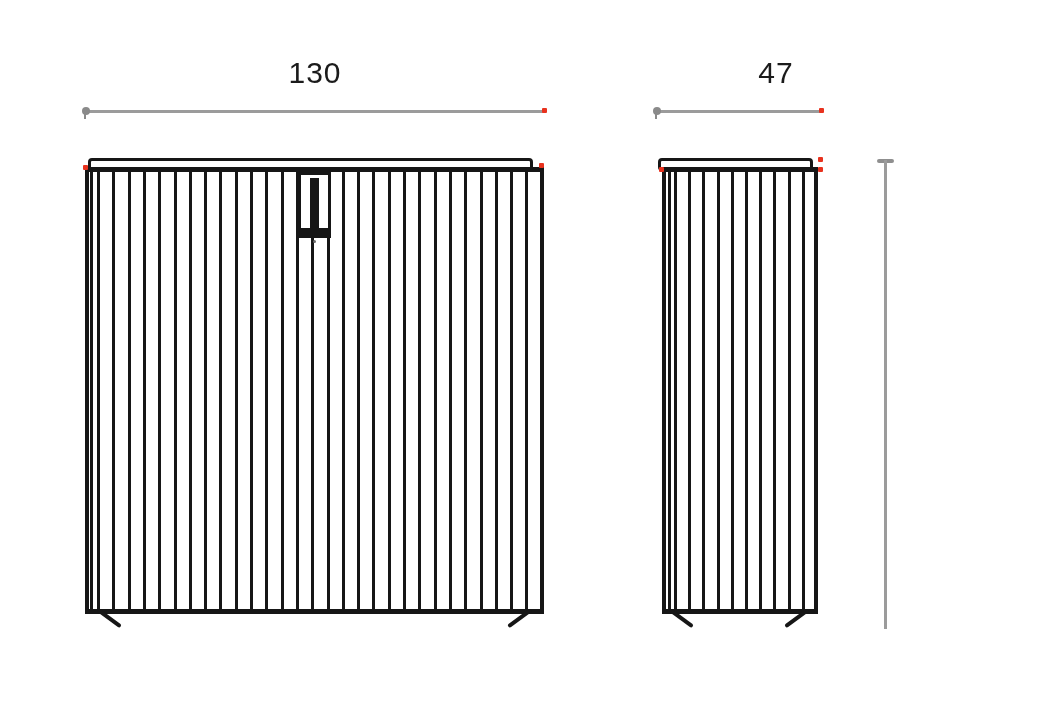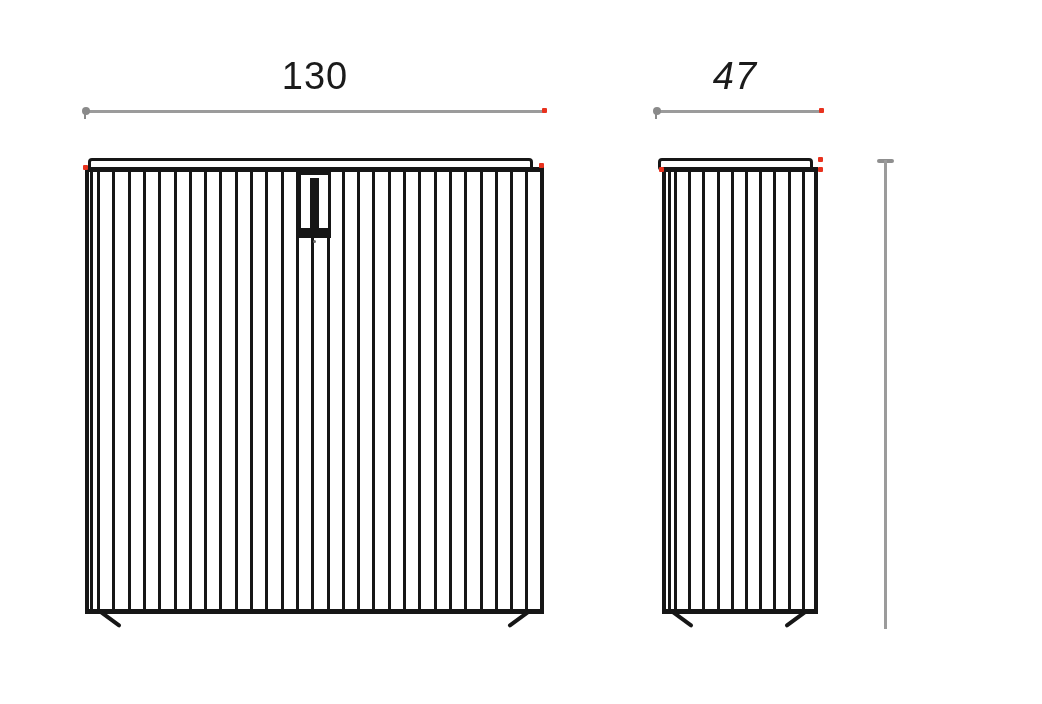--- a/index.html
+++ b/index.html
@@ -11,21 +11,21 @@
     font-family:"Liberation Sans", sans-serif;
   }
   
   .dim-line-h{position:absolute;height:3px;background:#9b9b9b;}
   .dim-line-v{position:absolute;width:3px;background:#9b9b9b;}
   .dim-cap-h{position:absolute;width:17px;height:4px;background:#8f8f8f;border-radius:2px;}
   .dim-pin{position:absolute;width:8px;height:8px;border-radius:50%;background:#8a8a8a;}
   .dim-pin::after{content:"";position:absolute;left:2px;top:6px;width:2px;height:6px;background:#8a8a8a;}
   .red-dot{position:absolute;width:5px;height:5px;background:#e8321e;border-radius:1px;z-index:9;}
   .dim-label{
-    position:absolute;color:#1b1b1b;font-size:38px;line-height:1.05;
+    position:absolute;color:#1b1b1b;font-size:30px;line-height:1.05;
     letter-spacing:1px;text-align:center;white-space:nowrap;
   }
   .dim-label.vertical{background:#fff;padding:0 3px;text-align:left;}
   
   .lid{
     position:absolute;height:7px;background:#fff;
     border:3px solid #161616;border-radius:4px;
   }
   .cab-body{
     position:absolute;background:#fff;
@@ -59,21 +59,21 @@
 </head>
 <body>
 
 <div class="canvas">
 
   <div class="dim-label" style="left:255px;top:57px;width:120px;">130</div>
   <div class="dim-line-h" style="left:85px;top:110px;width:461px;"></div>
   <div class="dim-pin" style="left:82px;top:107px;"></div>
   <div class="red-dot" style="left:542px;top:108px;"></div>
 
-  <div class="dim-label" style="left:675px;top:57px;width:120px;font-style:italic;">47</div>
+  <div class="dim-label" style="left:716px;top:57px;width:120px;">47</div>
   <div class="dim-line-h" style="left:656px;top:110px;width:167px;"></div>
   <div class="dim-pin" style="left:653px;top:107px;"></div>
   <div class="red-dot" style="left:819px;top:108px;"></div>
 
   <div class="dim-cap-h" style="left:877px;top:159px;"></div>
   <div class="dim-line-v" style="left:884px;top:160px;height:469px;"></div>
 
   <div>
     <div class="lid" style="left:88px;top:158px;width:439px;"></div>
     <div class="cab-body" style="left:85px;top:167px;width:451px;height:437px;">

